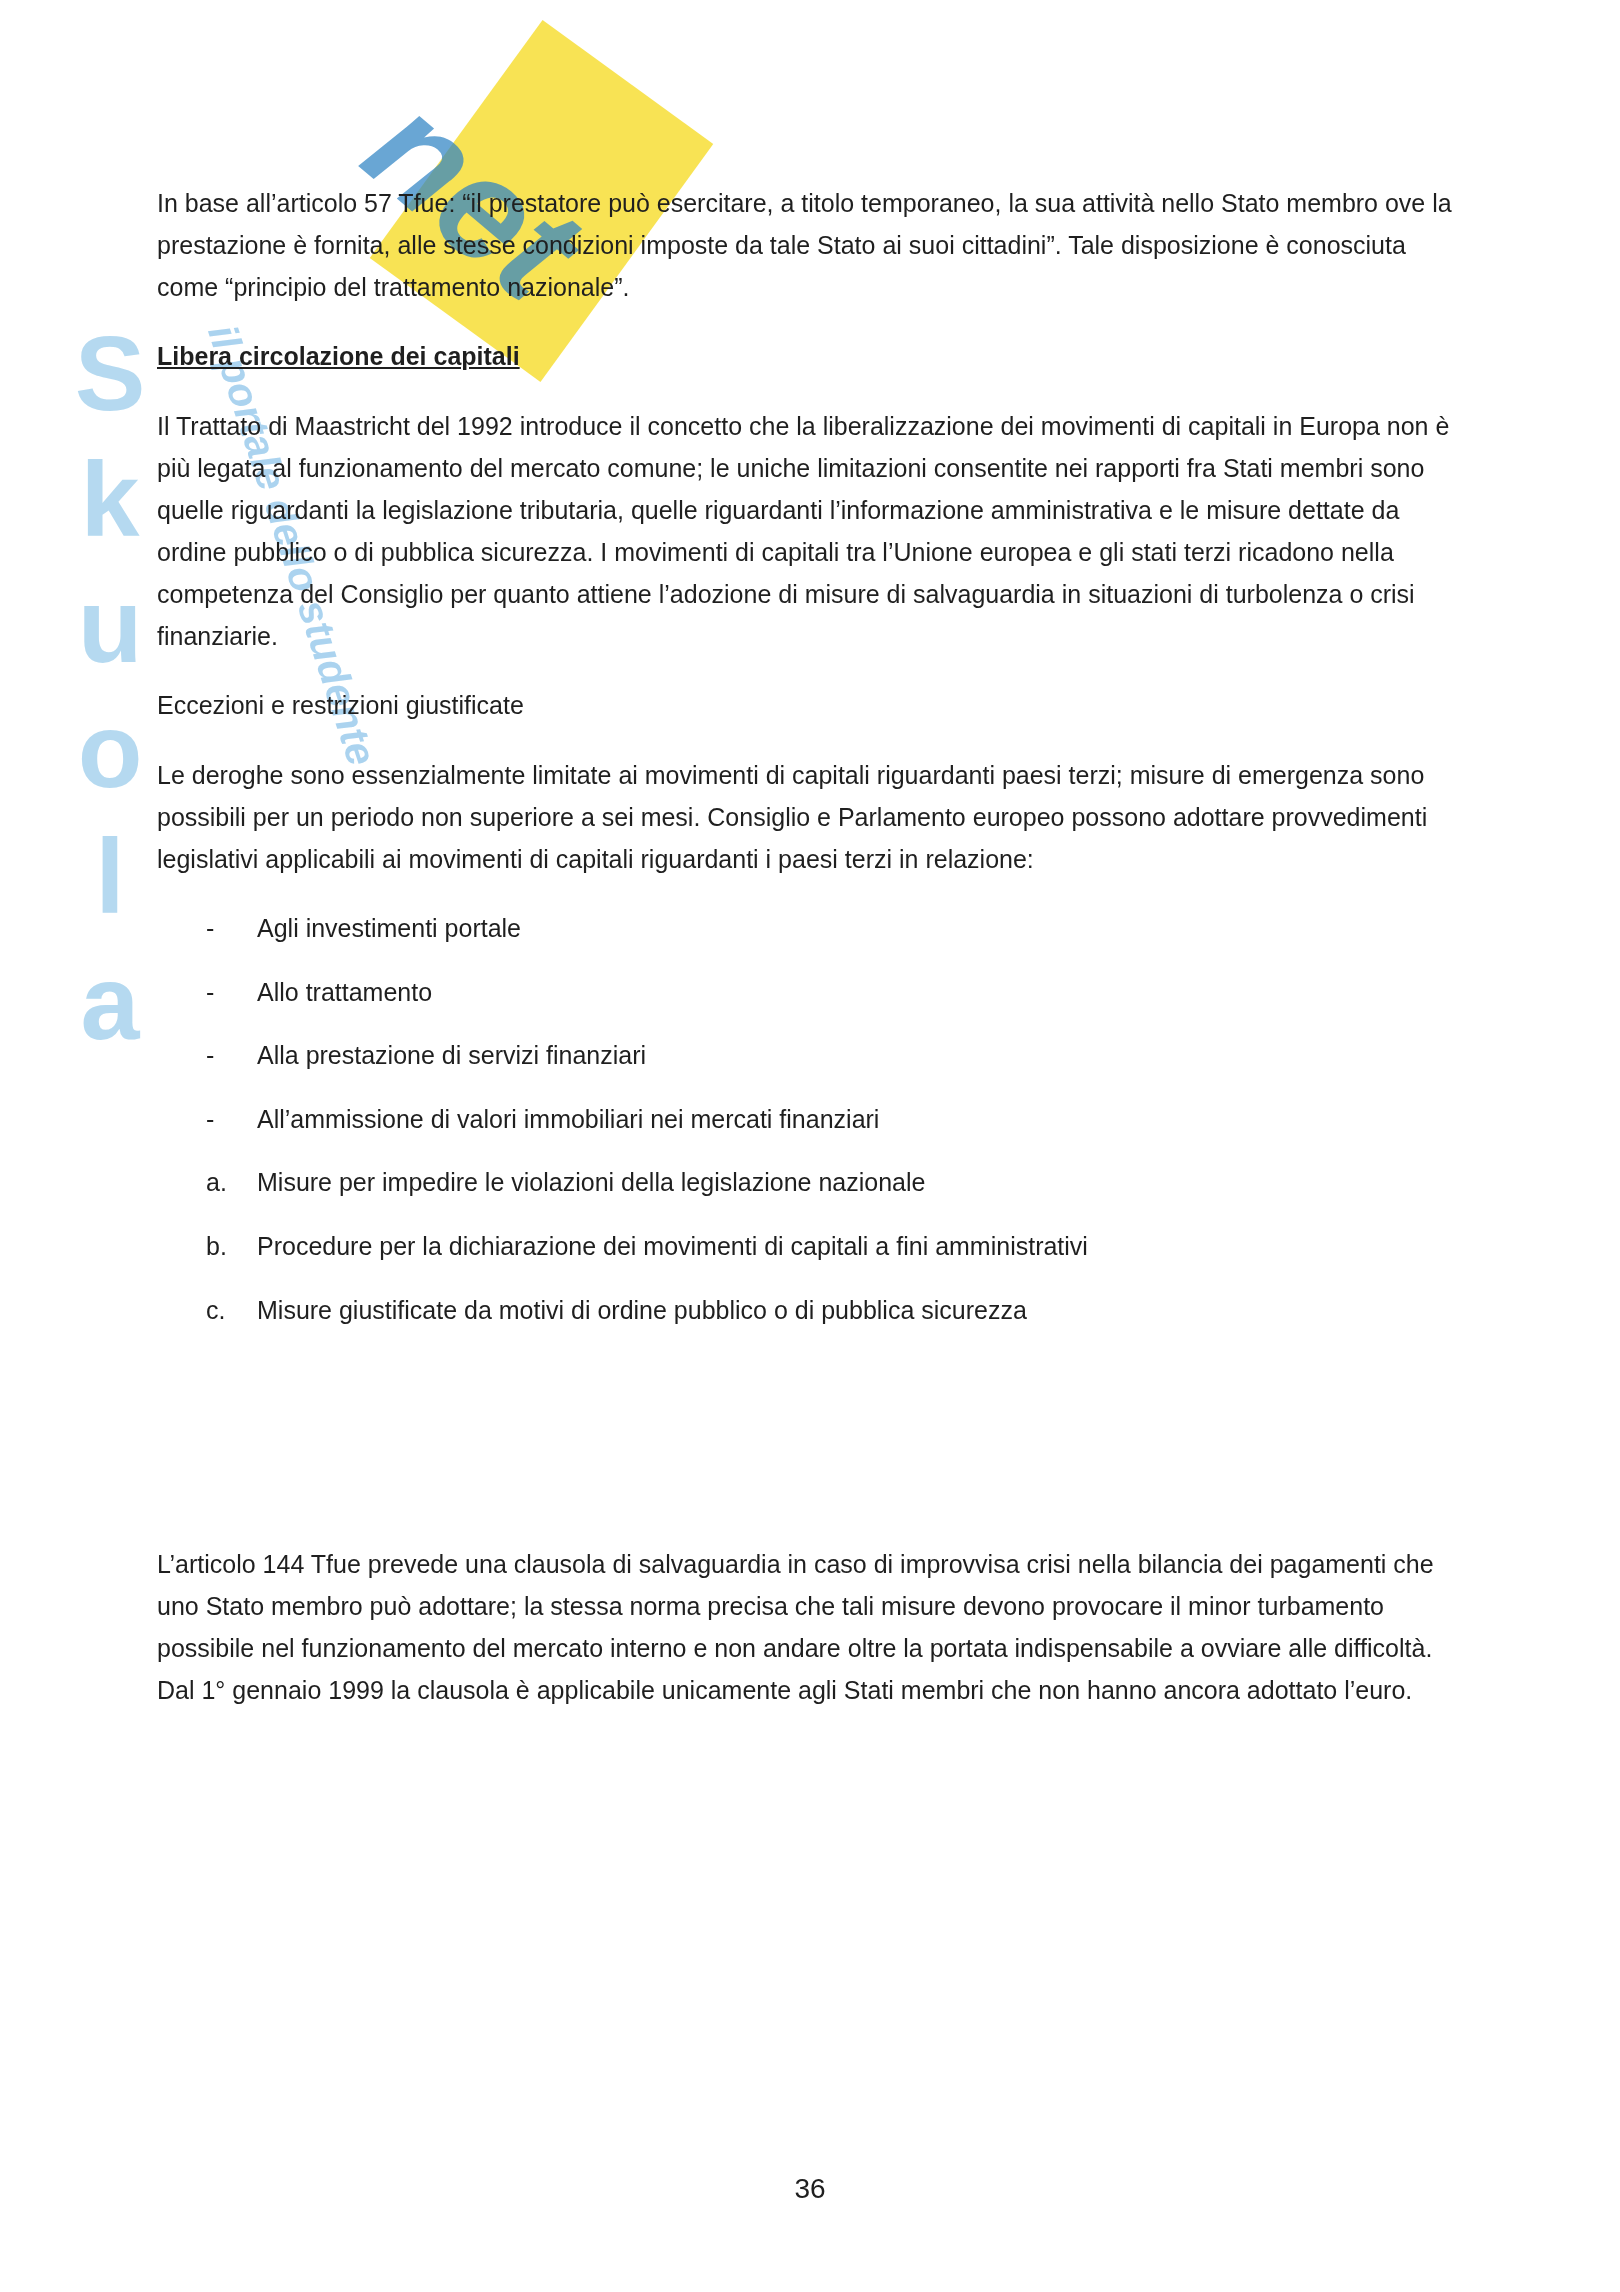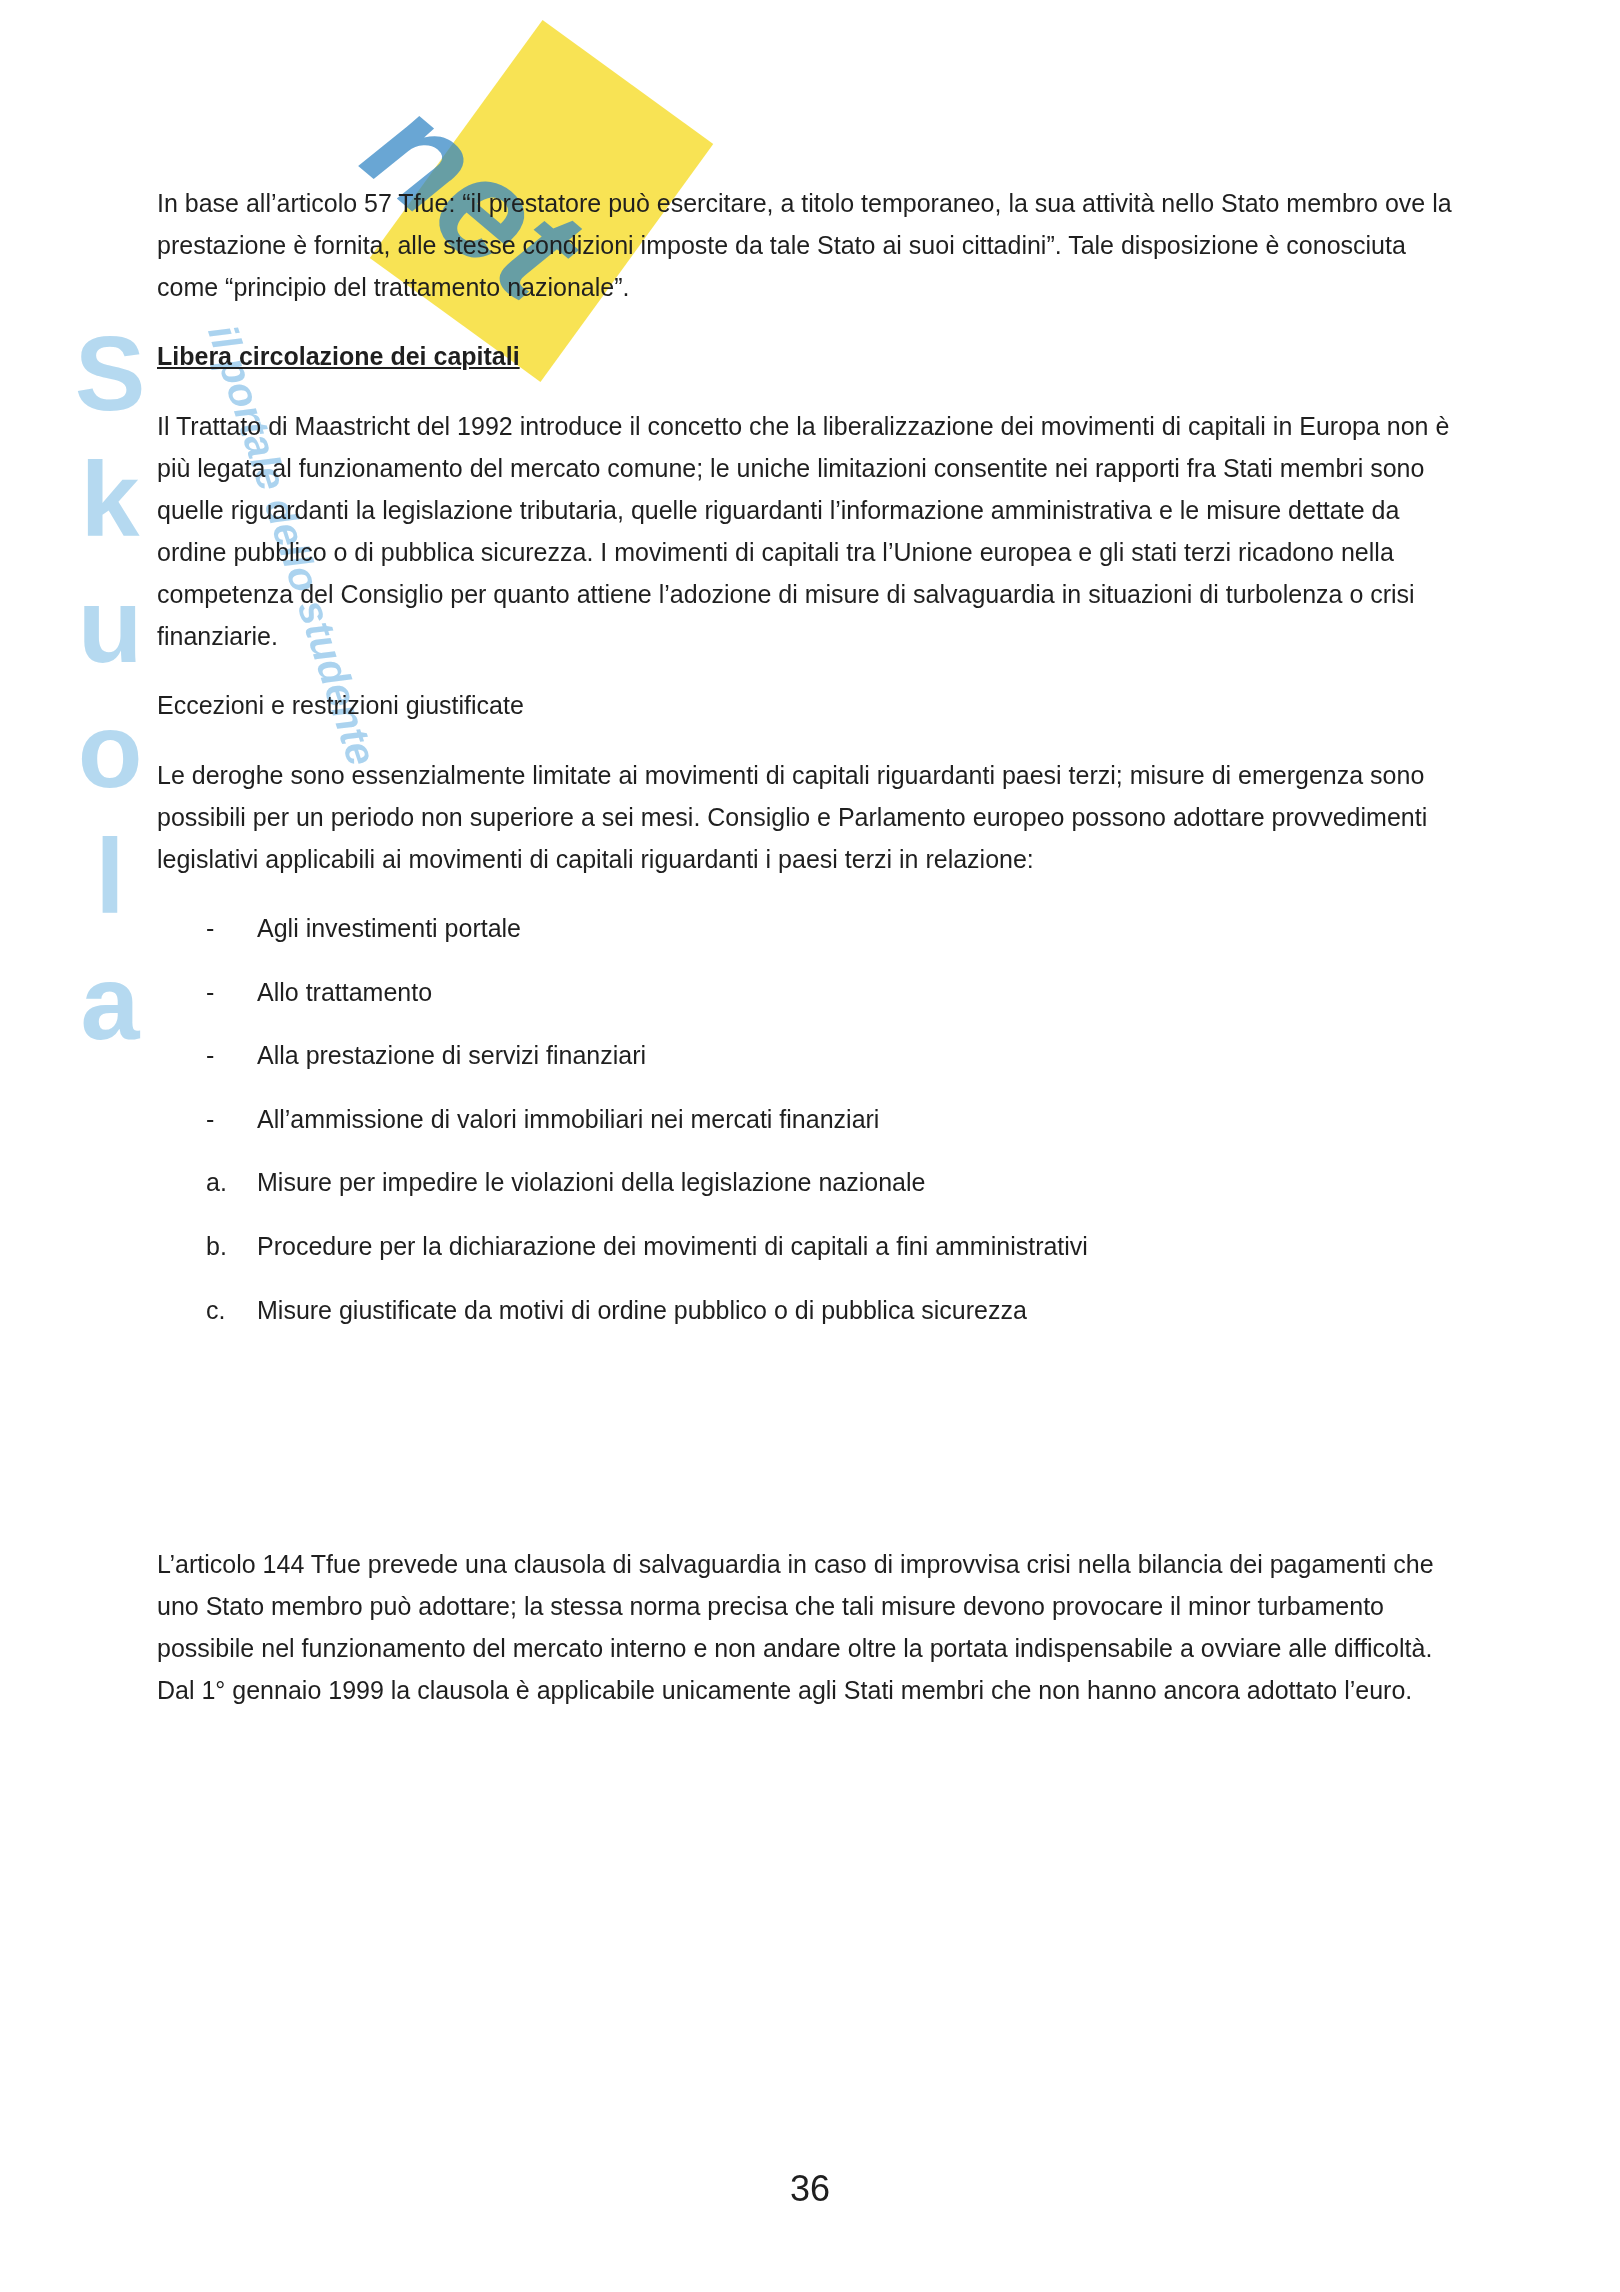--- a/index.html
+++ b/index.html
@@ -106,21 +106,21 @@
   }
   .vertical-gap {
     height: 191px;
   }
   .page-number {
     position: absolute;
     left: 0;
     right: 0;
     top: 2168px;
     text-align: center;
-    font-size: 36px;
+    font-size: 28px;
     line-height: 42px;
     z-index: 2;
   }
 </style>
 </head>
 <body>
 
 <div class="page">
 
   <div class="watermark">

